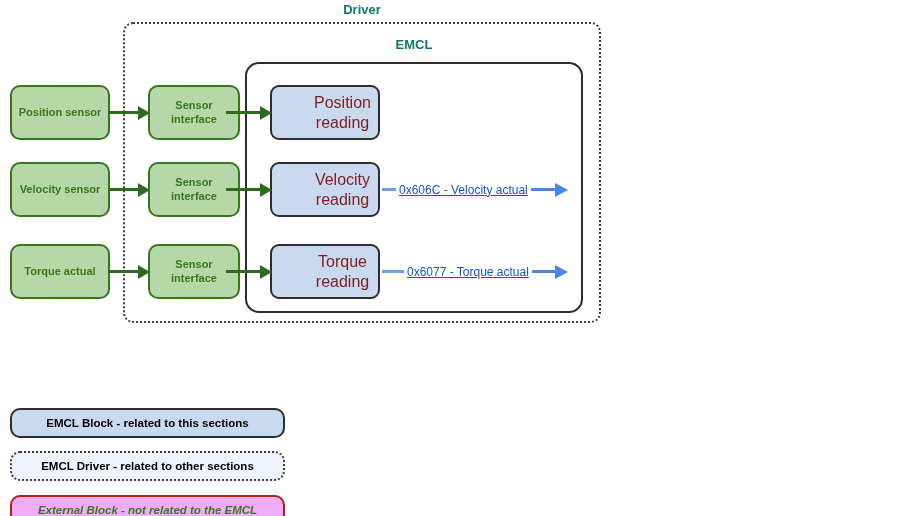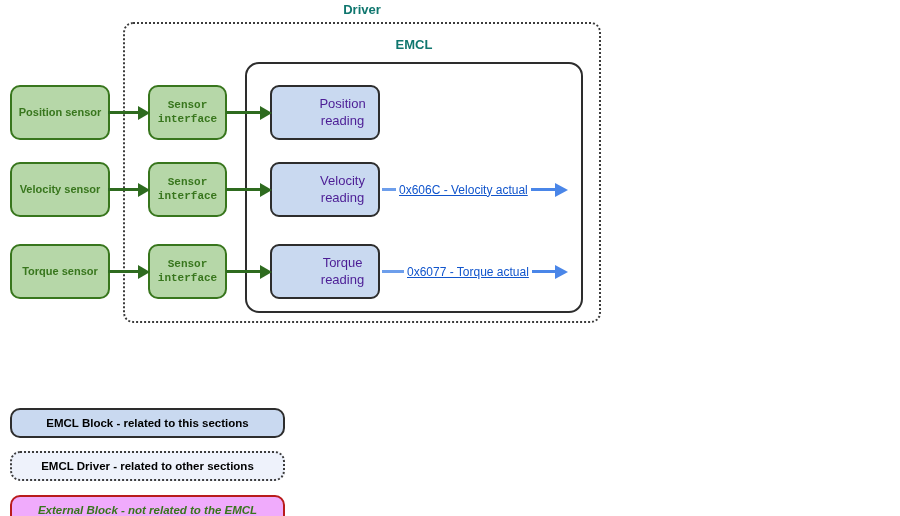--- a/index.html
+++ b/index.html
@@ -20,24 +20,24 @@
   }
   .row{position:absolute;left:10px;width:560px;height:55px;}
   .box{
     position:absolute;top:0;height:55px;box-sizing:border-box;border-radius:10px;
     display:flex;align-items:center;justify-content:center;text-align:center;line-height:1.25;
   }
   .box.green{
     background:#b6d7a8;border:2.5px solid #38761d;color:#38761d;font-weight:bold;font-size:11px;
   }
   .box.blue{
-    background:#c9d9f0;border:2px solid #2d2d2d;border-radius:9px;color:#4c1d95;font-size:13px;padding-left:35px;
+    background:#c9d9f0;border:2px solid #2d2d2d;border-radius:9px;color:#7f1d1d;font-size:16px;padding-left:35px;
   }
   .sensor{left:0;width:100px;}
-  .iface{left:138px;width:79px;padding:8px 6px;font-family:Liberation Mono, monospace;}
+  .iface{left:138px;width:92px;padding:8px 6px;}
   .reading{left:260px;width:110px;}
   .arrow{position:absolute;top:0;height:55px;display:flex;align-items:center;z-index:3;}
   .arrow .shaft{flex:1;height:3px;background:#2e6b1f;}
   .arrow .head{
     width:0;height:0;border-top:7px solid transparent;border-bottom:7px solid transparent;
     border-left:12px solid #2e6b1f;
   }
   .arrow.a1{left:98px;width:42px;}
   .arrow.a2{left:216px;width:46px;}
   .link-group{
@@ -104,21 +104,21 @@
     <div class="box blue reading">Velocity reading</div>
     <div class="link-group">
       <span class="bshaft lead"></span>
       <a class="obj-link">0x606C - Velocity actual</a>
       <span class="trail"></span>
       <span class="bhead"></span>
     </div>
   </div>
 
   <div class="row" style="top:244px">
-    <div class="box green sensor">Torque sensor</div>
+    <div class="box green sensor">Torque actual</div>
     <div class="arrow a1">
         <span class="shaft"></span>
         <span class="head"></span>
       </div>
     <div class="box green iface">Sensor interface</div>
     <div class="arrow a2">
         <span class="shaft"></span>
         <span class="head"></span>
       </div>
     <div class="box blue reading">Torque reading</div>

